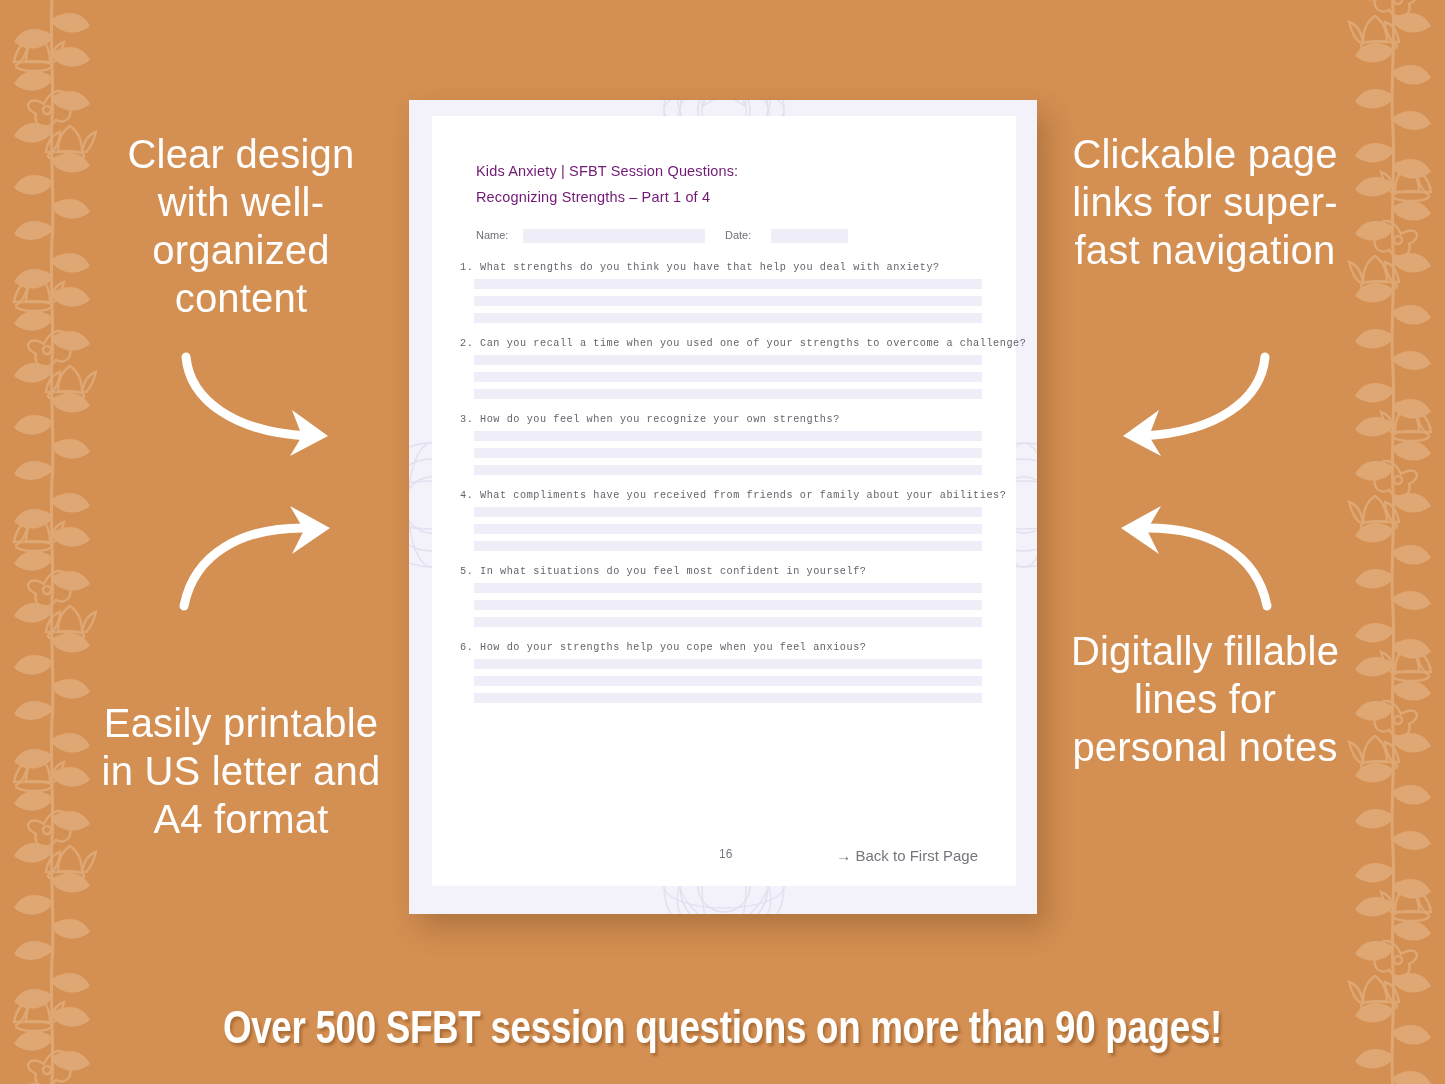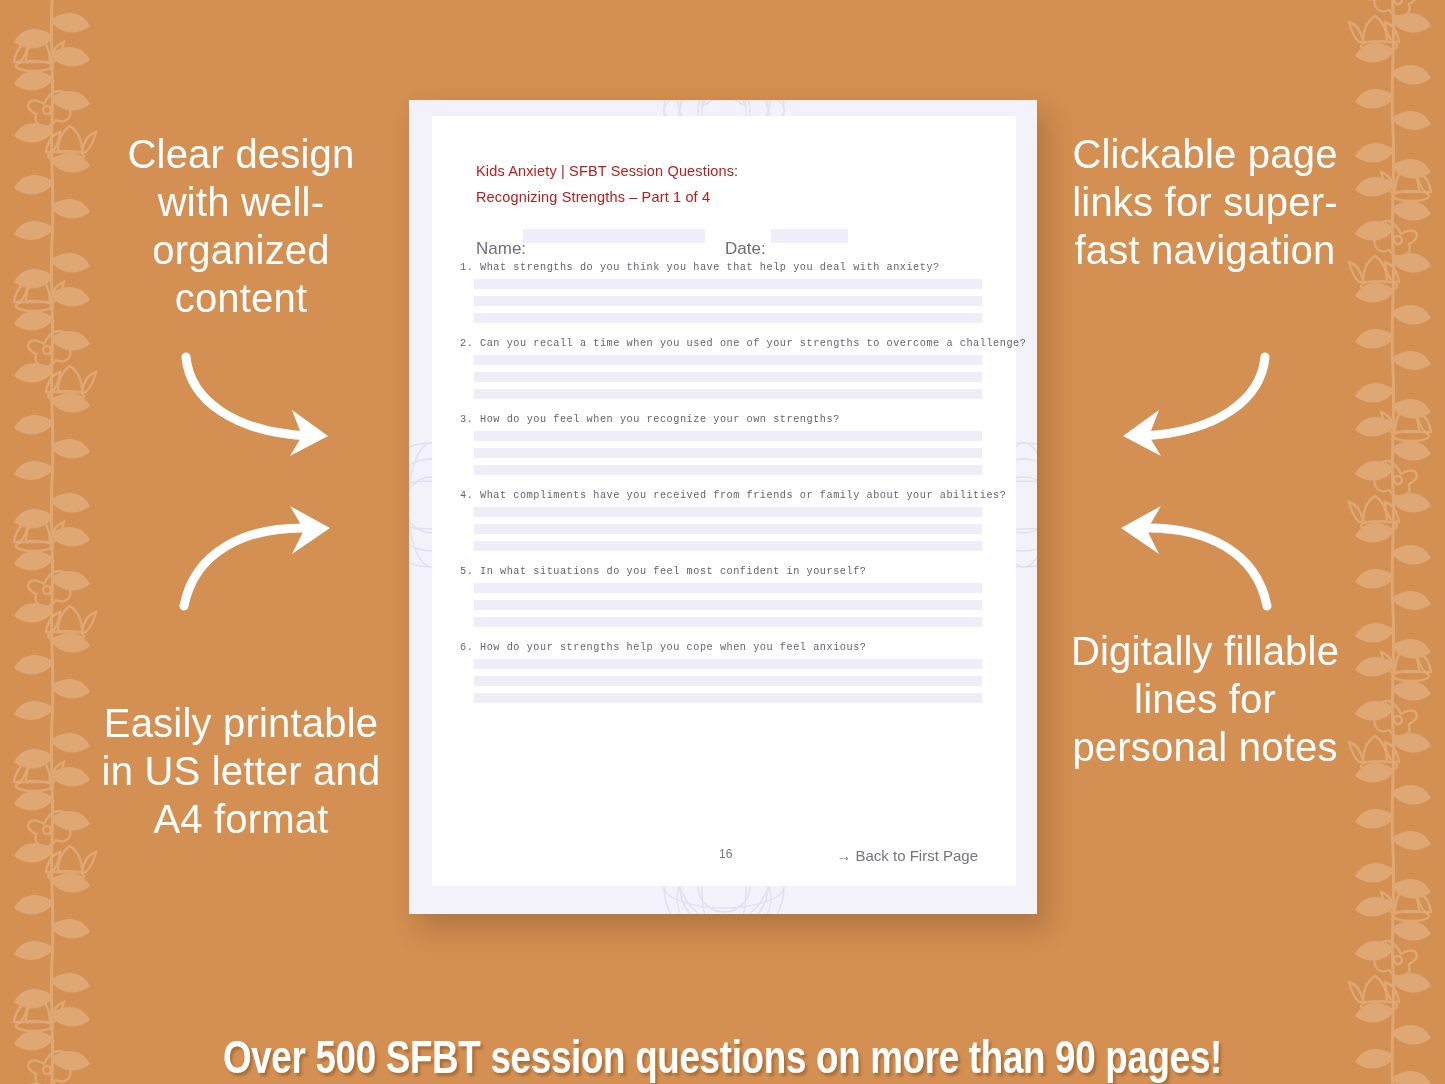--- a/index.html
+++ b/index.html
@@ -87,44 +87,44 @@
     top: 16px;
     width: 584px;
     height: 770px;
     background: #FFFFFF;
     z-index: 2;
   }
 
   .doc-title {
     position: absolute;
     left: 44px;
-    color: #b91c1c;
+    color: #701a75;
     font-family: "Liberation Sans", sans-serif;
     font-weight: 300;
     font-size: 14.5px;
     letter-spacing: 0.15px;
     white-space: nowrap;
   }
   .doc-title.l1 { top: 47px; }
   .doc-title.l2 { top: 73px; }
 
   .field-row {
     position: absolute;
     left: 44px;
     top: 113px;
     width: 500px;
     height: 16px;
   }
   .field-label {
     position: absolute;
     color: #6F6F78;
-    font-size: 17px;
+    font-size: 11px;
     font-weight: 300;
     font-family: "Liberation Sans", sans-serif;
-    top: 10px;
+    top: 0;
   }
   .field-label.name { left: 0; }
   .field-label.date { left: 249px; }
   .field-blank {
     position: absolute;
     height: 14px;
     background: #EFEDF7;
     top: 0;
   }
   .field-blank.name { left: 47px;  width: 182px; }
@@ -181,21 +181,21 @@
   }
 
   
   #banner {
     position: absolute;
     left: 0;
     bottom: 0;
     width: 1445px;
     height: 115px;
     display: flex;
-    align-items: flex-end;
+    align-items: center;
     justify-content: center;
   }
   #banner-text {
     color: #FFFFFF;
     font-family: "Liberation Sans Narrow", "Liberation Sans", sans-serif;
     font-weight: bold;
     font-size: 46px;
     letter-spacing: -0.4px;
     transform: scaleX(0.80);
     transform-origin: center;

